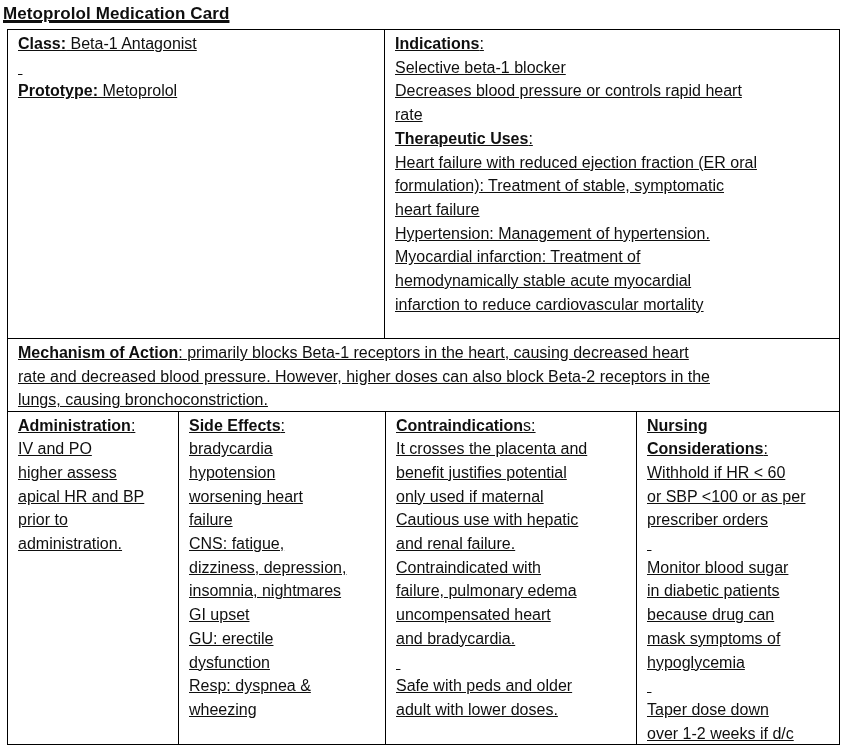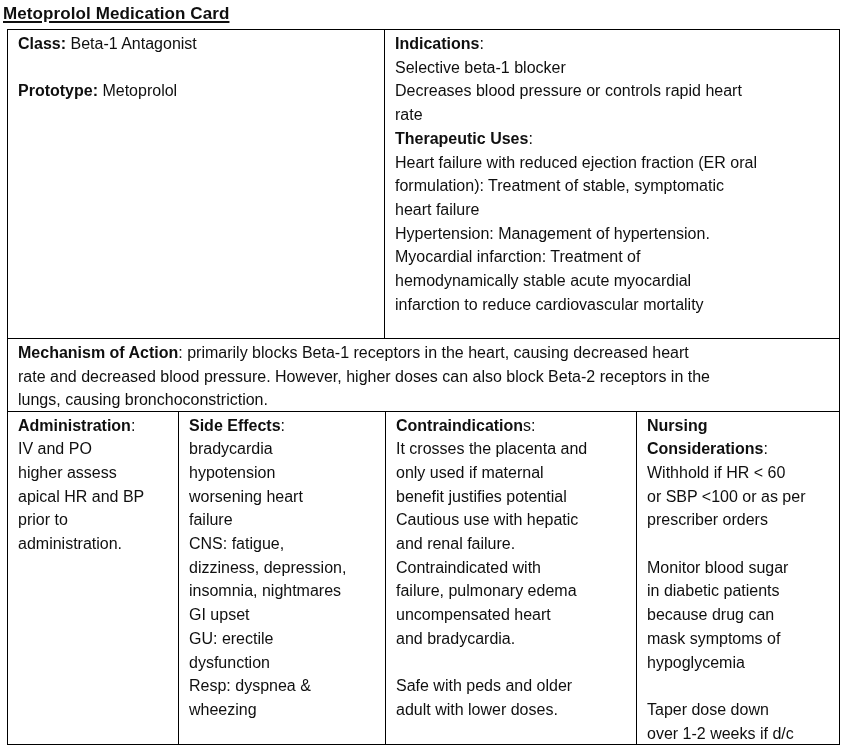--- a/index.html
+++ b/index.html
@@ -3,21 +3,21 @@
 <meta charset="utf-8">
 <style>
   html,body{margin:0;padding:0;background:#ffffff;}
   body{
     width:845px;height:755px;
     font-family:"Liberation Sans","DejaVu Sans",sans-serif;
     color:#0f0f0f;
     -webkit-font-smoothing:antialiased;
     overflow:hidden;
   }
-  .page{padding:4px 0 0 3px;}
+  .page{padding:4px 0 0 3px;text-decoration:underline;}
   .doc-title{
     font-size:17px;
     font-weight:bold;
     text-decoration:underline;
     text-decoration-thickness:1.5px;
     text-underline-offset:2px;
     margin:0 0 5px 0;
     letter-spacing:0.1px;
   }
   .card{
@@ -100,22 +100,22 @@
           <div class="line"><span class="n">insomnia, nightmares</span></div>
           <div class="line"><span class="n">GI upset</span></div>
           <div class="line"><span class="n">GU: erectile</span></div>
           <div class="line"><span class="n">dysfunction</span></div>
           <div class="line"><span class="n">Resp: dyspnea &amp;</span></div>
           <div class="line"><span class="n">wheezing</span></div>
         </div>
       <div class="cell">
           <div class="line"><span class="b">Contraindication</span><span class="n">s:</span></div>
           <div class="line"><span class="n">It crosses the placenta and</span></div>
+          <div class="line"><span class="n">benefit justifies potential</span></div>
           <div class="line"><span class="n">only used if maternal</span></div>
-          <div class="line"><span class="n">benefit justifies potential</span></div>
           <div class="line"><span class="n">Cautious use with hepatic</span></div>
           <div class="line"><span class="n">and renal failure.</span></div>
           <div class="line"><span class="n">Contraindicated with</span></div>
           <div class="line"><span class="n">failure, pulmonary edema</span></div>
           <div class="line"><span class="n">uncompensated heart</span></div>
           <div class="line"><span class="n">and bradycardia.</span></div>
           <div class="line">&nbsp;</div>
           <div class="line"><span class="n">Safe with peds and older</span></div>
           <div class="line"><span class="n">adult with lower doses.</span></div>
         </div>

